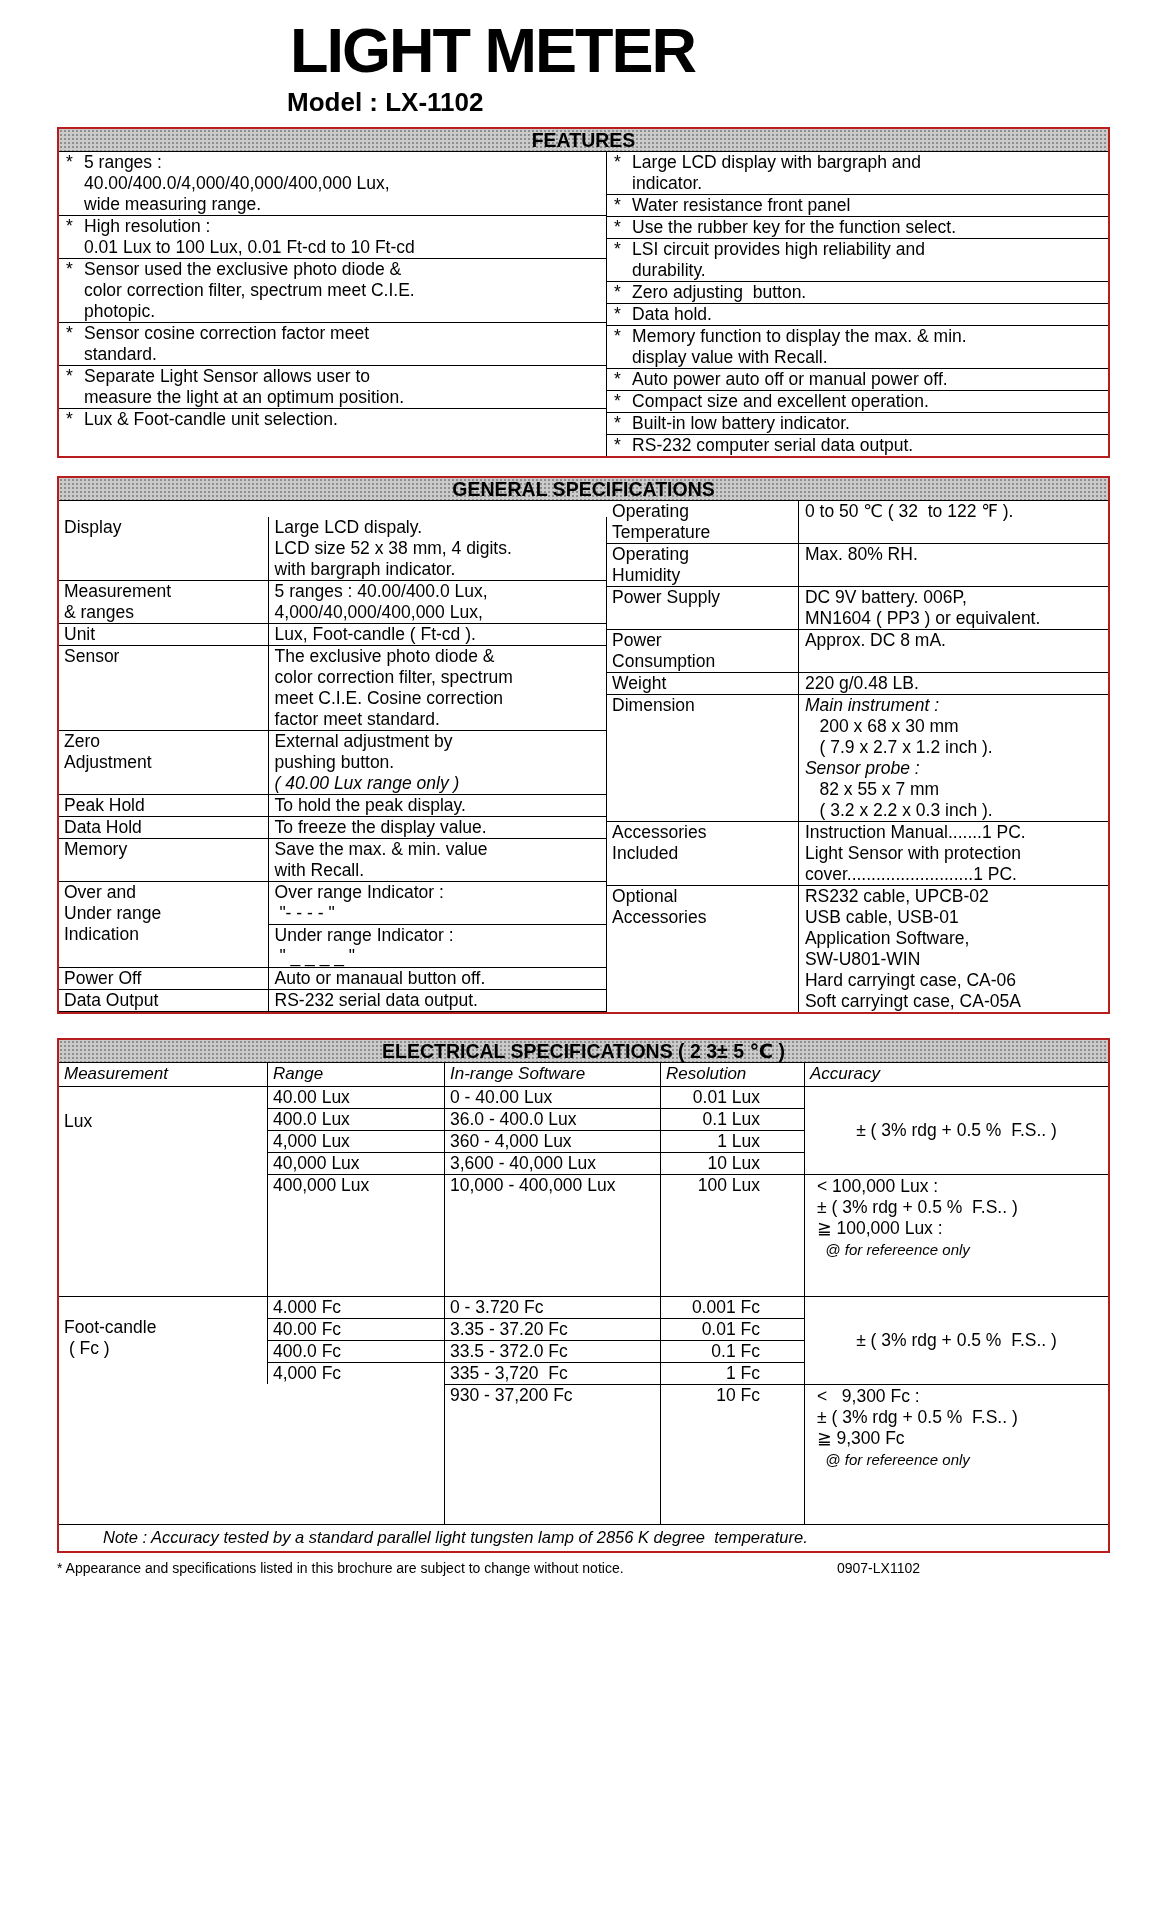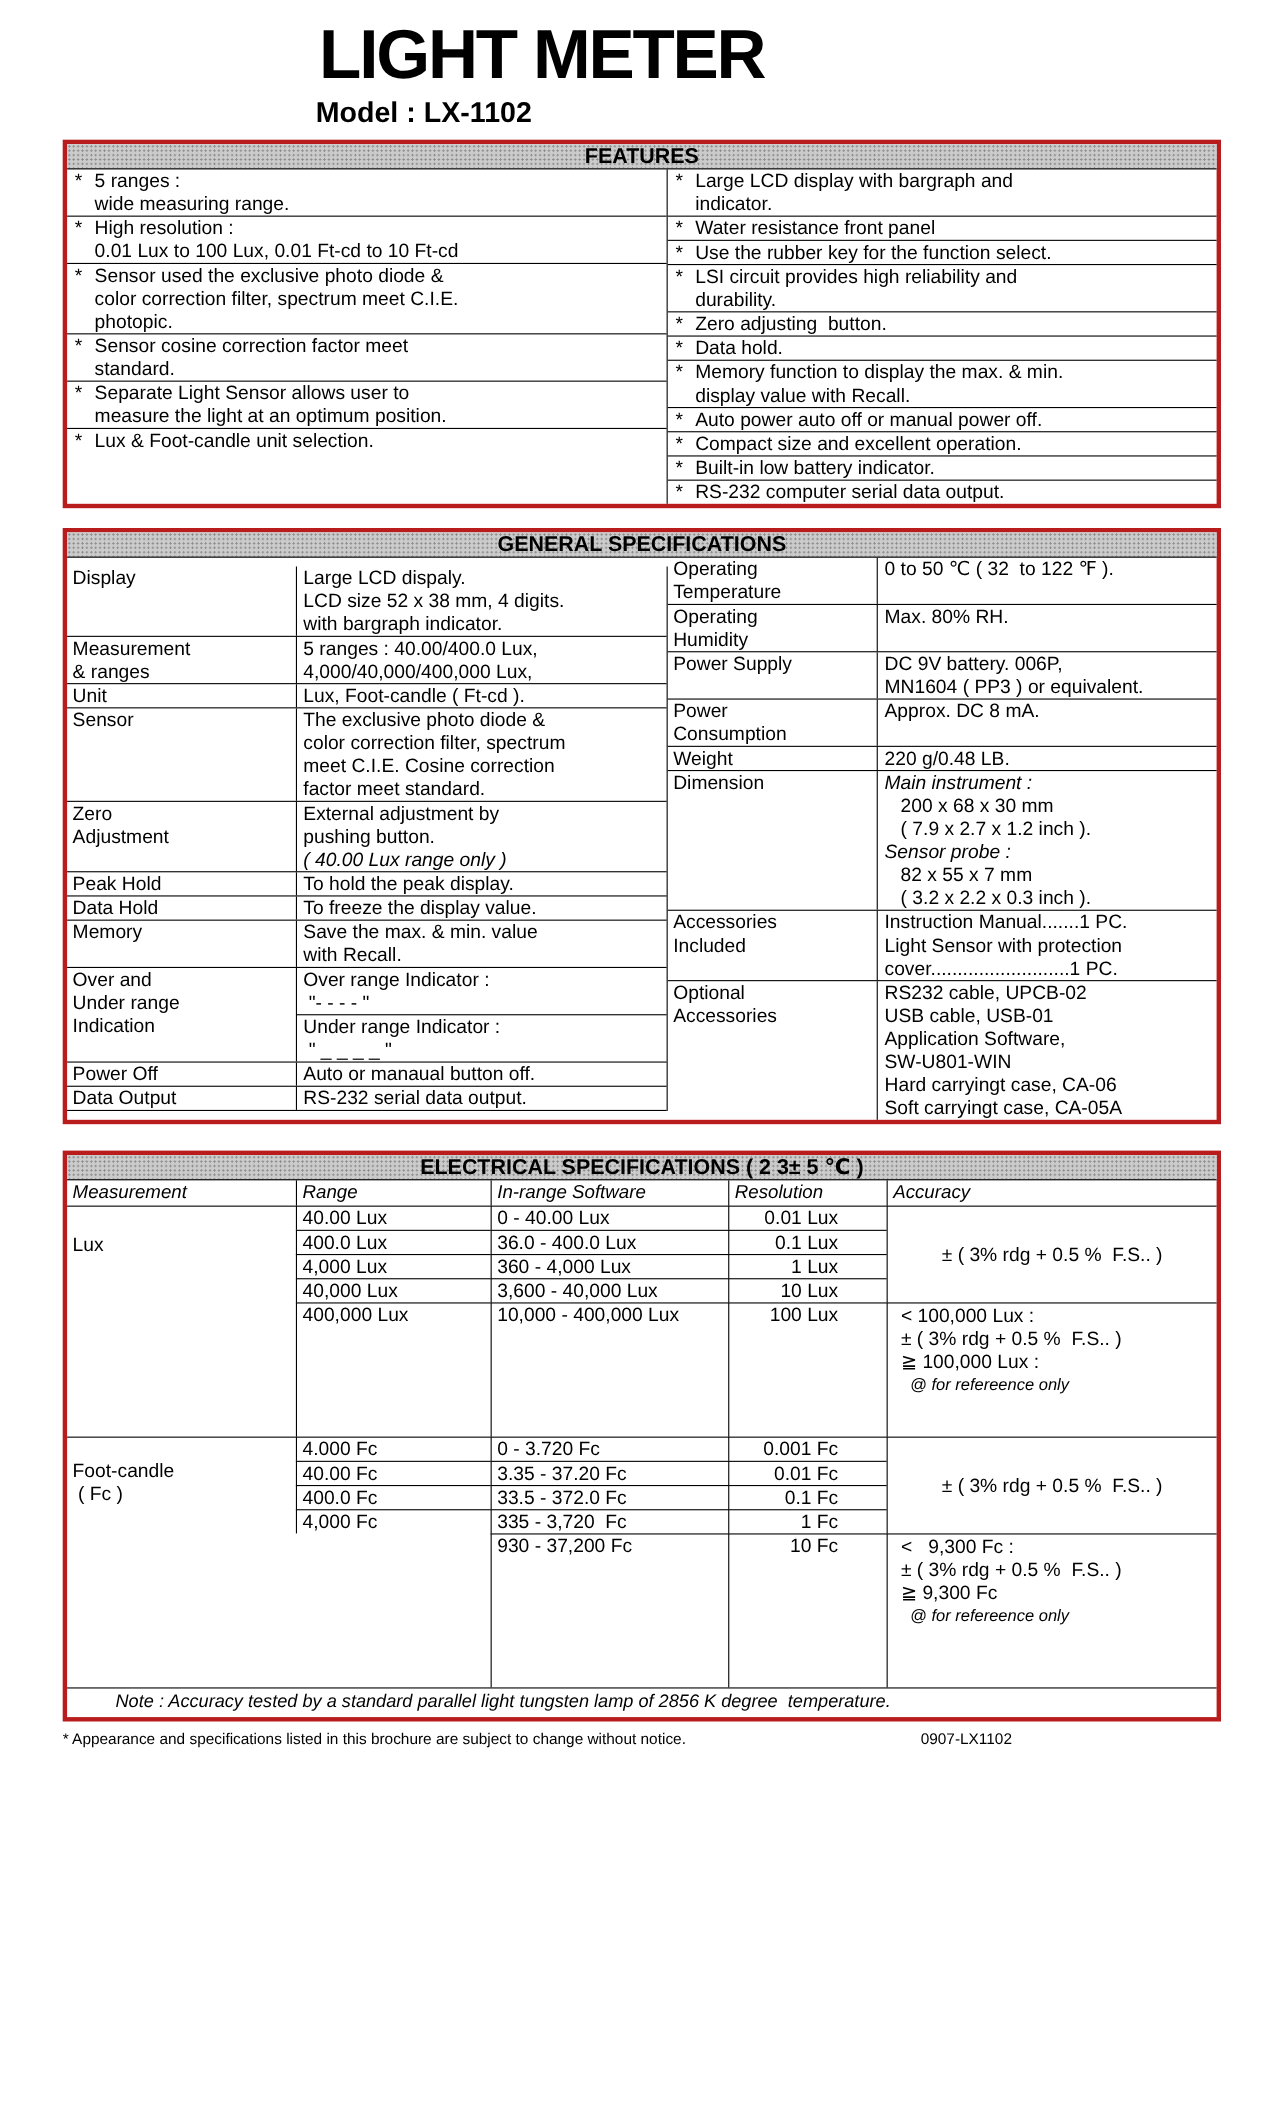--- a/index.html
+++ b/index.html
@@ -5,21 +5,21 @@
   *{margin:0;padding:0;box-sizing:border-box}
   html,body{background:#fff}
   .page{
     width:1171px;height:1918px;background:#fff;color:#000;
     font-family:"Liberation Sans","DejaVu Sans",sans-serif;
     font-size:17.5px;line-height:21px;overflow:hidden;padding-top:18px;
   }
   .title{font-size:63px;line-height:64px;font-weight:700;letter-spacing:-2px;margin-left:290px}
   .model{font-size:26px;line-height:28px;font-weight:700;margin-left:287px;margin-top:6px}
 
-  .tbl{width:1053px;margin-left:57px;border:4px solid #b91c1c;background:#fff}
+  .tbl{width:1053px;margin-left:57px;border:2px solid #b91c1c;background:#fff}
   .feat{margin-top:11px}
   .gen{margin-top:18px}
   .elec{margin-top:24px}
 
   .band{
     height:23px;line-height:22px;text-align:center;font-weight:700;font-size:19.5px;
     border-bottom:1px solid #000;background-color:#cbcbcb;
     background-image:radial-gradient(#8e8e8e 0.9px,rgba(0,0,0,0) 1.1px);
     background-size:4px 4px;
   }
@@ -32,21 +32,21 @@
   .feat-body{display:flex;align-items:stretch}
   .feat-col{display:flex;flex-direction:column}
   .feat-left{width:52.25%;border-right:1px solid #000}
   .feat-right{flex:1}
   .feat-item{display:flex;border-bottom:1px solid #000}
   .feat-col .feat-item:last-child{border-bottom:none;flex:1}
   .bullet{flex:0 0 25px;padding-left:7px}
   .feat-text{flex:1;padding-right:3px}
 
   
-  .gen-body{display:flex;align-items:center}
+  .gen-body{display:flex;align-items:flex-end}
   .gen-half{display:flex;flex-direction:column}
   .gen-left{width:52.25%;border-right:1px solid #000}
   .gen-right{flex:1}
   .gen-row{display:flex;border-bottom:1px solid #000}
   .gen-right .gen-row:last-child{border-bottom:none}
   .gen-fill{flex:1}
   .gen-label{width:38.3%;border-right:1px solid #000;padding:0 2px 0 5px}
   .gen-value{flex:1;padding-left:6px}
   .gen-value.nopad{padding-left:0;display:flex;flex-direction:column}
   .vsplit{padding-left:6px;min-height:42px}
@@ -83,20 +83,21 @@
   <div class="model">Model : LX-1102</div>
 
   <section class="tbl feat">
     <div class="band">FEATURES</div>
     <div class="feat-body">
       <div class="feat-col feat-left">
           <div class="feat-item">
             <span class="bullet">*</span>
             <div class="feat-text">
               <div class="ln">5 ranges :</div>
+              <div class="ln">40.00/400.0/4,000/40,000/400,000 Lux,</div>
               <div class="ln">wide measuring range.</div>
             </div>
           </div>
           <div class="feat-item">
             <span class="bullet">*</span>
             <div class="feat-text">
               <div class="ln">High resolution :</div>
               <div class="ln">0.01 Lux to 100 Lux, 0.01 Ft-cd to 10 Ft-cd</div>
             </div>
           </div>

